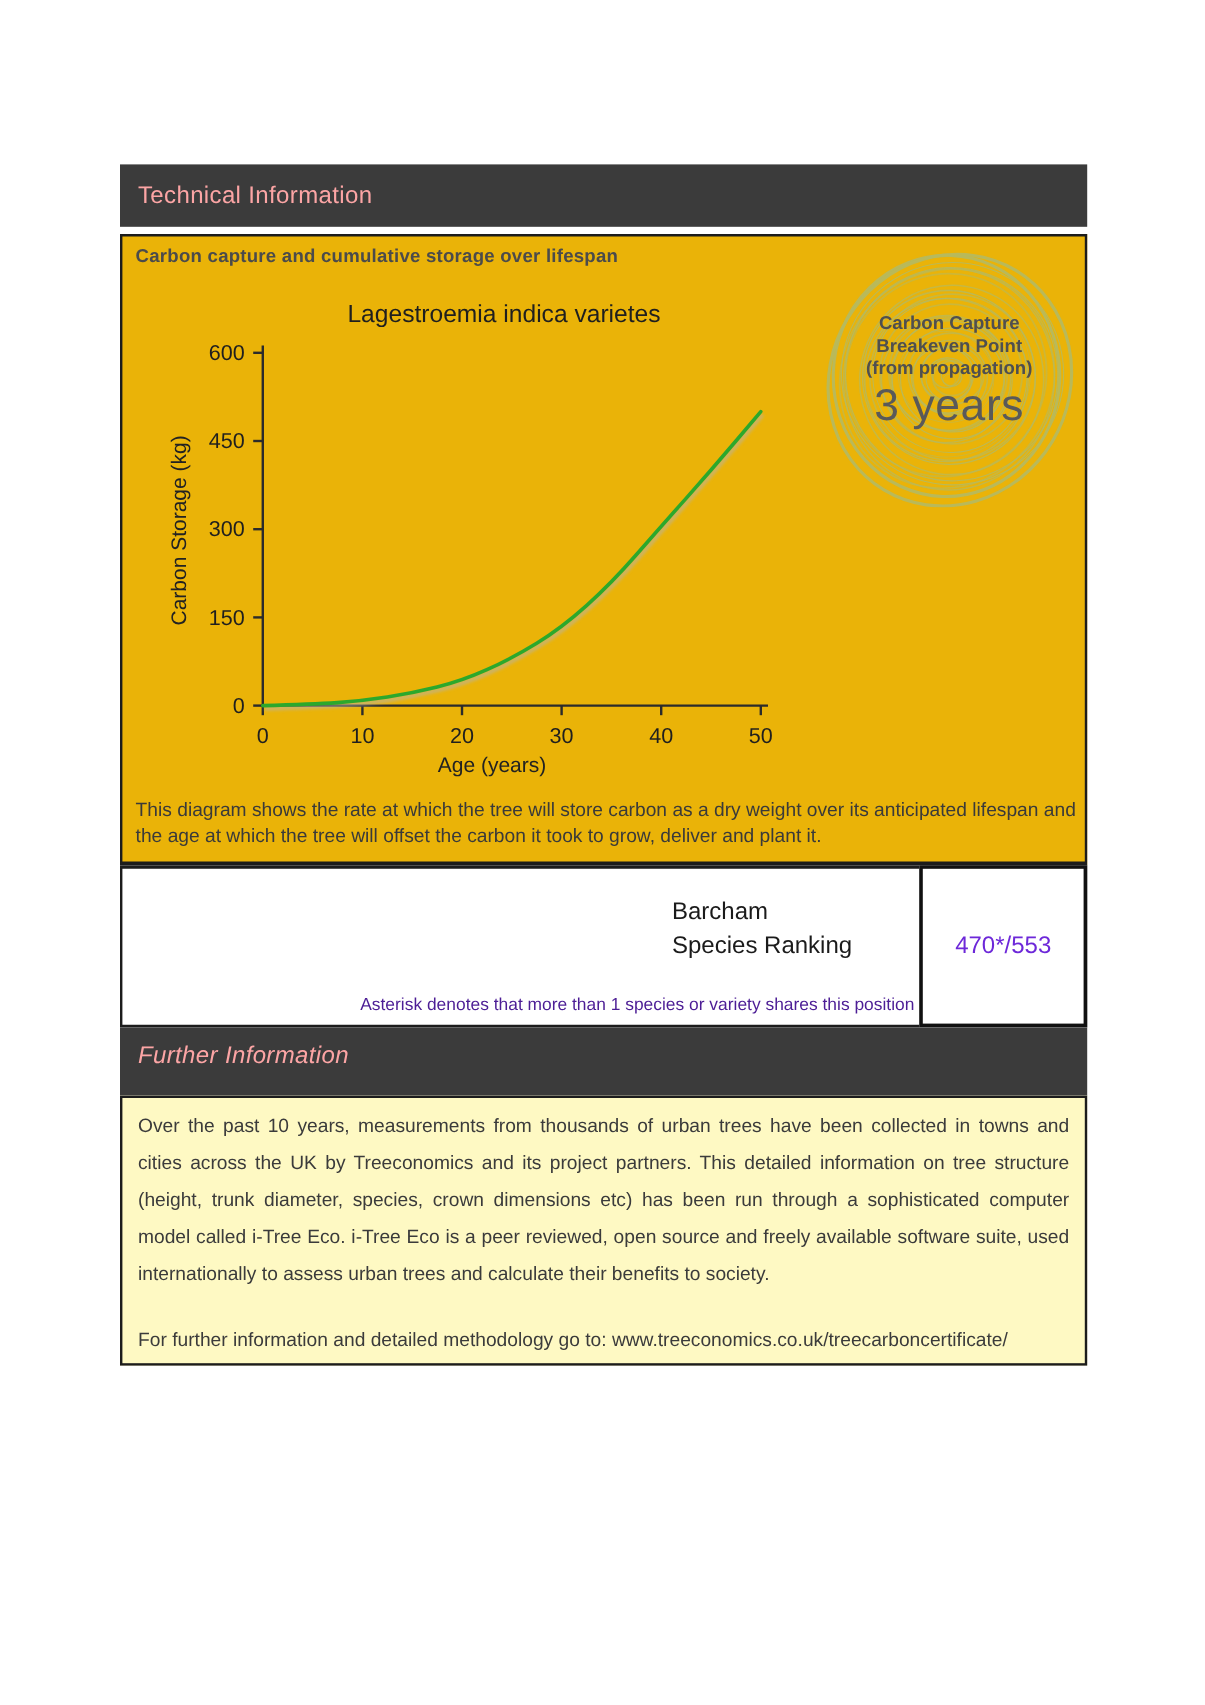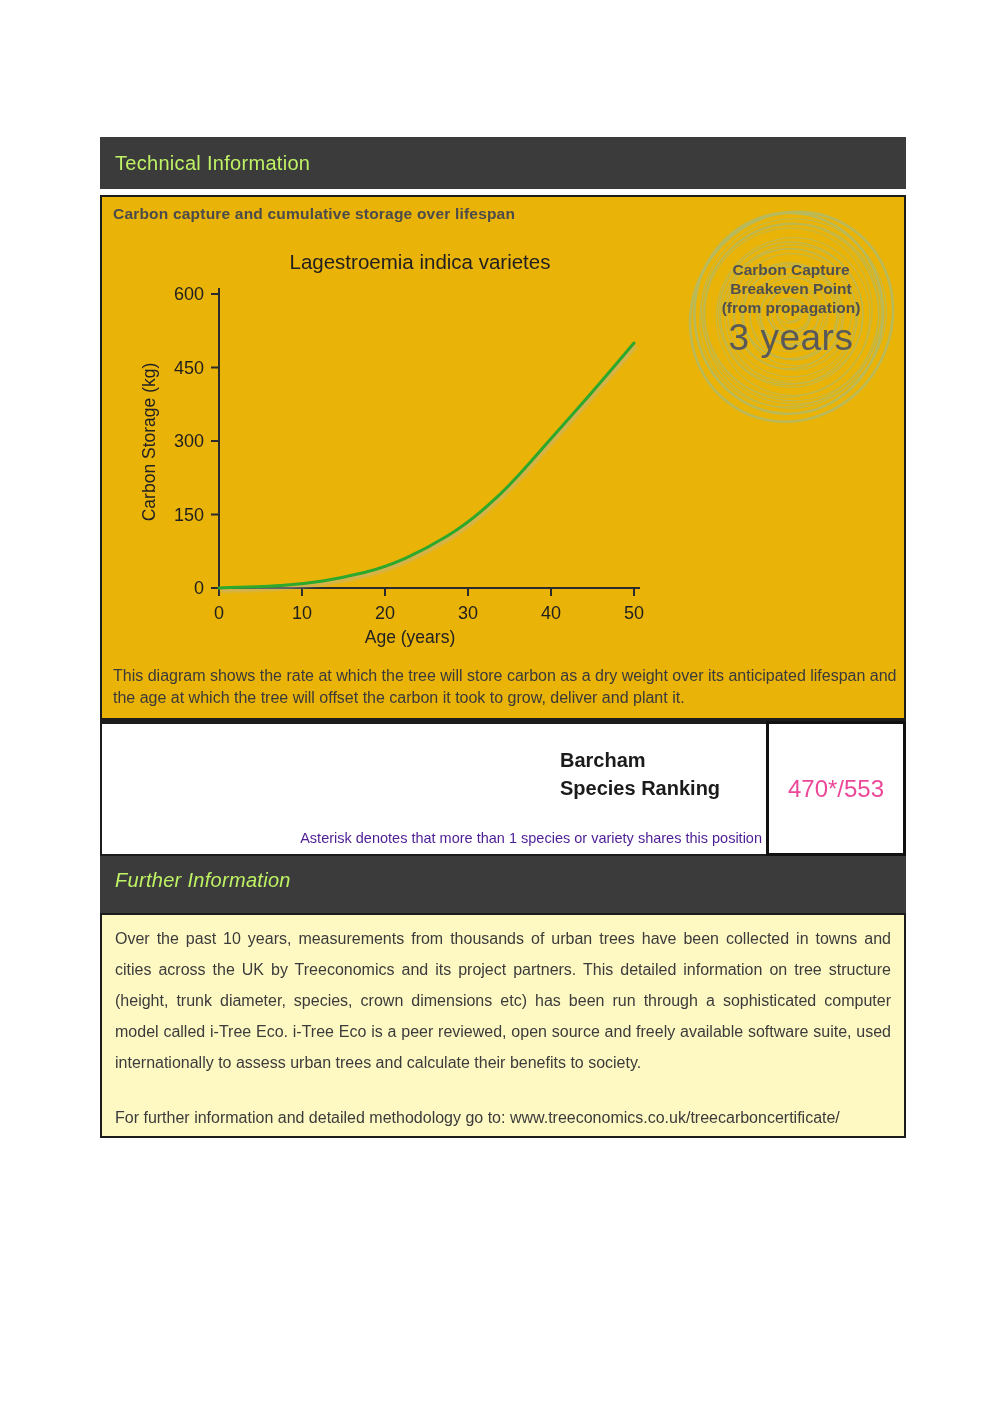--- a/index.html
+++ b/index.html
@@ -1,19 +1,19 @@
 <!DOCTYPE html>
 <html><head>
 <meta charset="utf-8">
 <style>
   html,body{margin:0;padding:0;background:#ffffff;}
   .page{position:relative;width:1004px;height:1421px;background:#ffffff;overflow:hidden;
         font-family:"Liberation Sans", sans-serif;}
   .column{position:absolute;left:100px;top:137px;width:806px;}
-  .bar{background:#3b3b3b;color:#bef264;}
+  .bar{background:#3b3b3b;color:#fca5a5;}
   .bar-top{height:52px;display:flex;align-items:center;}
   .bar-top span{font-size:20px;padding-left:15px;letter-spacing:0.3px;}
   .spacer6{height:6px;}
   .chart-box{position:relative;height:521px;background:#eab308;
              border:2px solid #1c1c1c;border-bottom-width:3px;}
   .box-heading{position:absolute;left:11px;top:8px;font-size:15.5px;font-weight:bold;
                color:#4b4b4b;letter-spacing:0.2px;}
   .chart-title{position:absolute;left:38px;top:53px;width:560px;text-align:center;
                font-size:20.5px;color:#1f1f1f;}
   .y-axis-label{position:absolute;left:-72px;top:234px;width:240px;height:22px;
@@ -24,26 +24,26 @@
   .badge{position:absolute;left:580px;top:8px;width:218px;height:218px;}
   #rings-svg{position:absolute;left:0;top:0;}
   .badge-text{position:absolute;left:0;top:55px;width:218px;text-align:center;}
   .badge-line{font-size:15.5px;font-weight:bold;color:#4f4f4f;line-height:19px;}
   .badge-value{font-size:37px;color:#595959;letter-spacing:0.5px;}
   .caption{position:absolute;left:11px;bottom:10px;width:784px;font-size:16px;
            color:#3a3a3a;line-height:21.5px;}
   .ranking-box{position:relative;height:130px;background:#ffffff;
                border:2px solid #1c1c1c;border-top-width:3px;}
   .ranking-label{position:absolute;left:458px;top:22px;font-size:20px;line-height:28px;
-                 color:#1b1b1b;font-weight:bold;}
+                 color:#1b1b1b;}
   .ranking-note{position:absolute;right:142px;bottom:8px;font-size:14.5px;color:#4c1d95;}
   .ranking-value-cell{position:absolute;right:-2px;top:-3px;bottom:-2px;width:134px;
                       border:3px solid #111;display:flex;align-items:center;justify-content:center;
                       background:#ffffff;}
-  .ranking-value-cell span{font-size:24px;color:#ec4899;}
+  .ranking-value-cell span{font-size:20px;color:#6d28d9;}
   .bar-further{height:57px;font-style:italic;}
   .bar-further span{display:block;font-size:20px;padding:13px 0 0 15px;letter-spacing:0.3px;}
   .text-box{position:relative;height:201px;background:#fef9c3;border:2px solid #1c1c1c;
             padding:8px 13px 12px 13px;overflow:hidden;}
   .text-box p{margin:0;font-size:16px;color:#3b3b3b;line-height:31px;}
   .para1{text-align:justify;}
   .para2{margin-top:24px !important;}
   svg text{font-family:"Liberation Sans", sans-serif;fill:#1f1f1f;}
 </style>
 </head>

